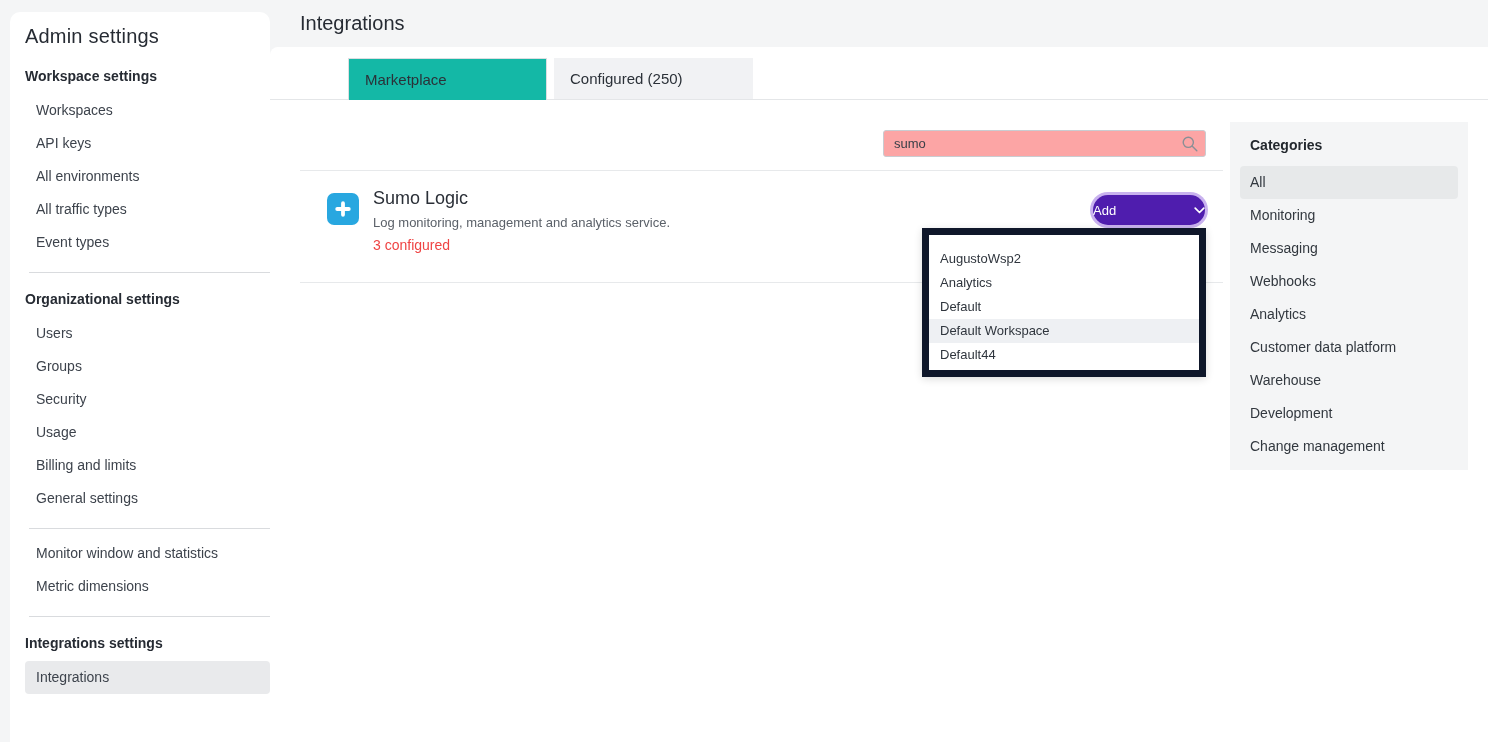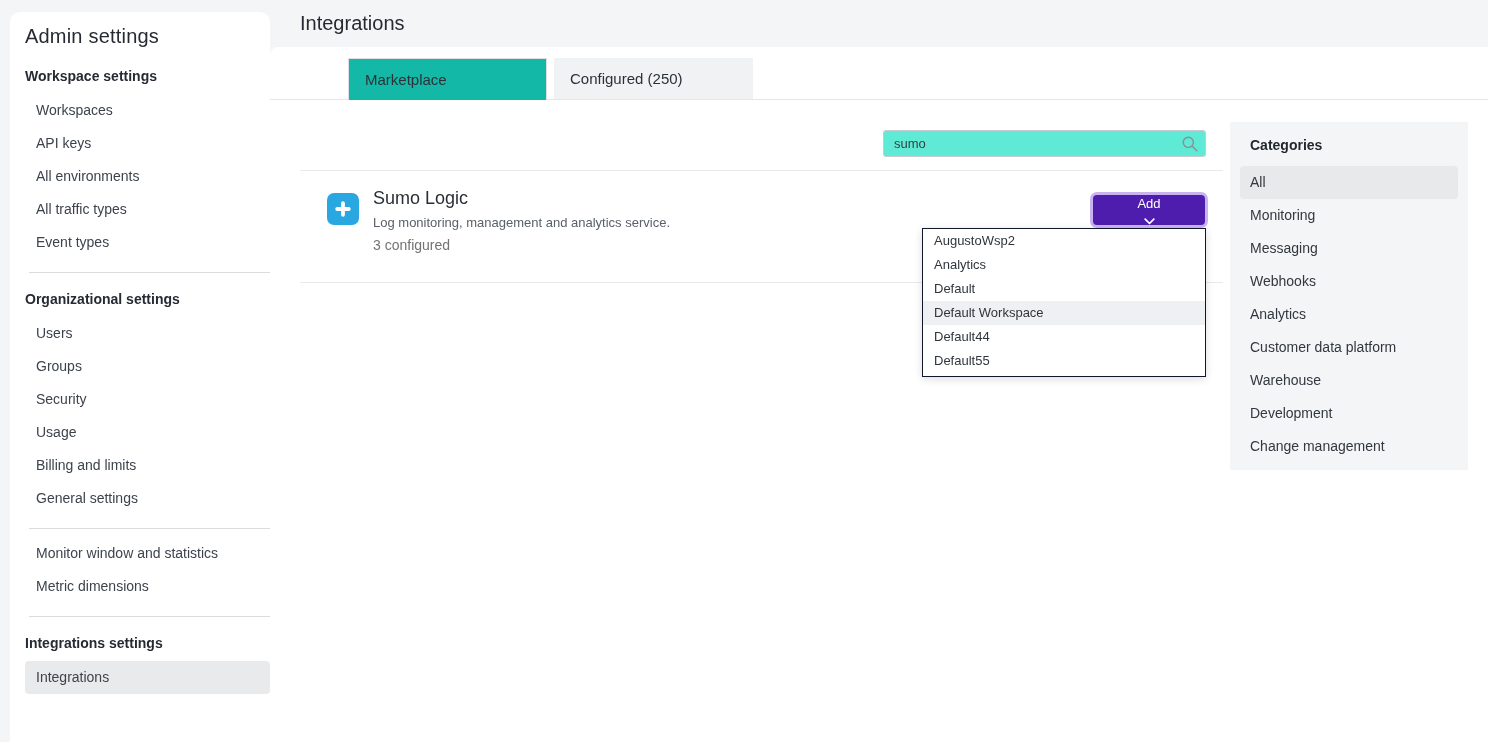--- a/index.html
+++ b/index.html
@@ -24,40 +24,40 @@
   .content { position:absolute; left:0; top:47px; width:1218px; height:695px; background:#ffffff; border-top-left-radius:8px; }
 
   
   .tabbar { position:absolute; left:0; right:0; top:11px; height:42px; display:flex; align-items:flex-end; padding-left:30px; border-bottom:1px solid #e4e6e8; }
   .tab { height:41px; line-height:41px; width:199px; padding-left:16px; font-size:15px; color:#2b3138; cursor:pointer; background:#f1f2f4; margin-right:7px; }
   .tab.active { background:#14b8a6; border:1px solid #dcdee1; border-bottom:none; height:42px; margin-bottom:-1px; line-height:42px;margin-left:48px; }
 
   
   .search-box { position:absolute; left:613px; top:83px; width:323px; height:27px; }
   .search-box input {
-    width:100%; height:100%; border:1px solid #c9ccd1; border-radius:3px; background:#5eead4;
+    width:100%; height:100%; border:1px solid #c9ccd1; border-radius:3px; background:#fca5a5;
     font-family:"Liberation Sans", sans-serif; font-size:13px; color:#3a4048; padding:0 30px 0 10px; outline:none;
   }
   .search-box svg { position:absolute; right:7px; top:5px; }
 
   
   .card-row { position:absolute; left:30px; top:123px; width:923px; height:113px;
     border-top:1px solid #e7e9eb; border-bottom:1px solid #e7e9eb; }
   .app-icon { position:absolute; left:27px; top:22px; width:32px; height:32px; background:#28A7E0; border-radius:7px;
     display:flex; align-items:center; justify-content:center; }
   .app-title { position:absolute; left:73px; top:17px; font-size:18px; color:#2a2f37; }
   .app-desc  { position:absolute; left:73px; top:44px; font-size:13px; color:#5b6169; }
-  .configured-link { position:absolute; left:73px; top:66px; font-size:14px; color:#737373; cursor:pointer; }
-  .add-btn { position:absolute; right:18px; top:24px; width:112px; height:30px; border:none; border-radius:4px;
+  .configured-link { position:absolute; left:73px; top:66px; font-size:14px; color:#ef4444; cursor:pointer; }
+  .add-btn { position:absolute; right:18px; top:24px; width:112px; height:30px; border:none; border-radius:15px;
     background:#4F1DAE; box-shadow:0 0 0 3px #C9B2EF; color:#fff; font-size:13px; font-family:"Liberation Sans", sans-serif;
-    display:flex; align-items:center; justify-content:flex-end; gap:7px; cursor:pointer;flex-direction:column; }
+    display:flex; align-items:center; justify-content:space-between; gap:7px; cursor:pointer; }
 
   
   .dropdown { position:absolute; left:652px; top:181px; width:284px; height:149px; background:#fff;
-    border:1px solid #0f172a; box-shadow:0 2px 8px rgba(0,0,0,.14); overflow:hidden; z-index:5; padding-top:0; }
+    border:7px solid #0f172a; box-shadow:0 2px 8px rgba(0,0,0,.14); overflow:hidden; z-index:5; padding-top:12px; }
   .dd-item { height:24px; line-height:24px; font-size:13px; color:#2f353d; padding-left:11px; cursor:pointer; }
   .dd-item.highlighted { background:#eef0f3; }
 
   
   .categories { position:absolute; left:960px; top:75px; width:238px; height:348px; background:#f4f5f6; padding:14px 10px 0 10px; }
   .cat-header { font-size:14px; font-weight:bold; color:#23282e; line-height:18px; padding-left:10px; }
   .cat-items { margin-top:12px; }
   .cat-item { height:33px; line-height:33px; font-size:14px; color:#32383f; padding-left:10px; border-radius:4px; cursor:pointer; }
   .cat-item.selected { background:#e7e9ea; }
 </style>

